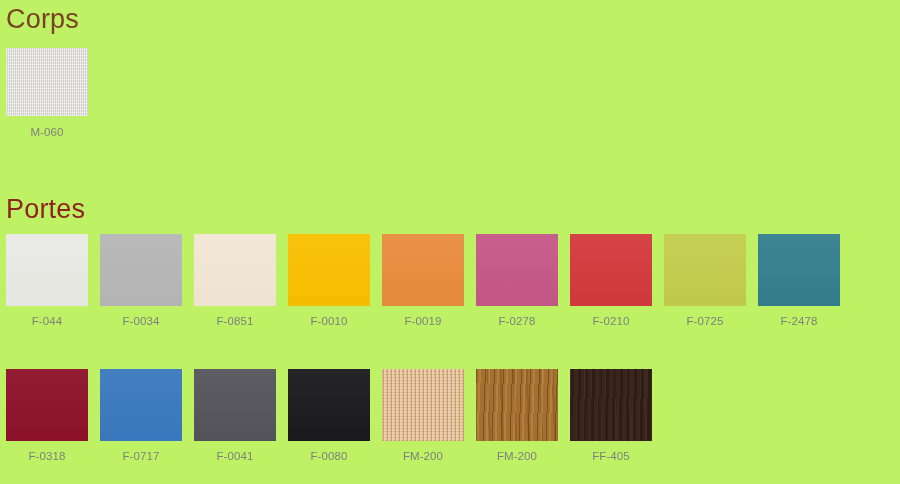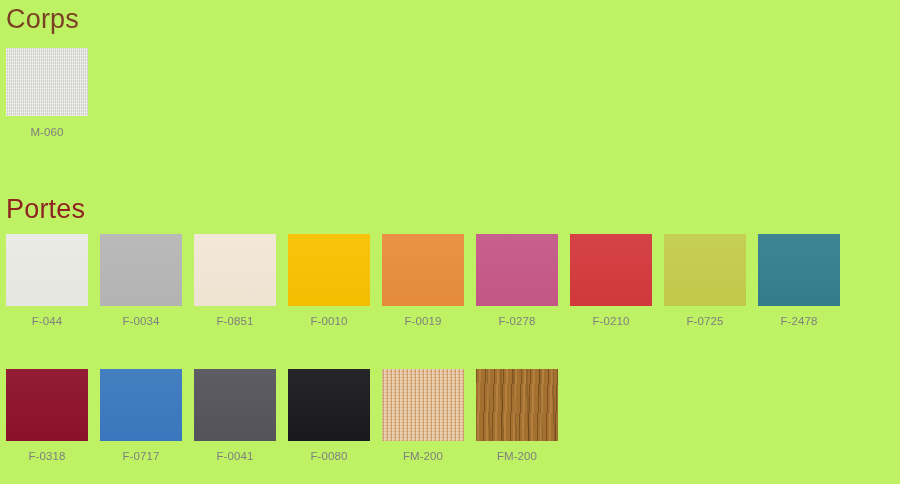--- a/index.html
+++ b/index.html
@@ -230,15 +230,19 @@
         <div class="swatch-label">F-0080</div>
       </div>
       <div class="swatch-cell">
         <div class="swatch-chip tex-wood-light" style="background: rgb(224, 180, 131);"></div>
         <div class="swatch-label">FM-200</div>
       </div>
       <div class="swatch-cell">
         <div class="swatch-chip tex-wood-oak" style="background: rgb(163, 112, 47);"></div>
         <div class="swatch-label">FM-200</div>
       </div>
+      <div class="swatch-cell">
+        <div class="swatch-chip tex-wood-dark" style="background: rgb(54, 33, 26);"></div>
+        <div class="swatch-label">FF-405</div>
+      </div>
     </div>
 
 </div>
 
 </body></html>

